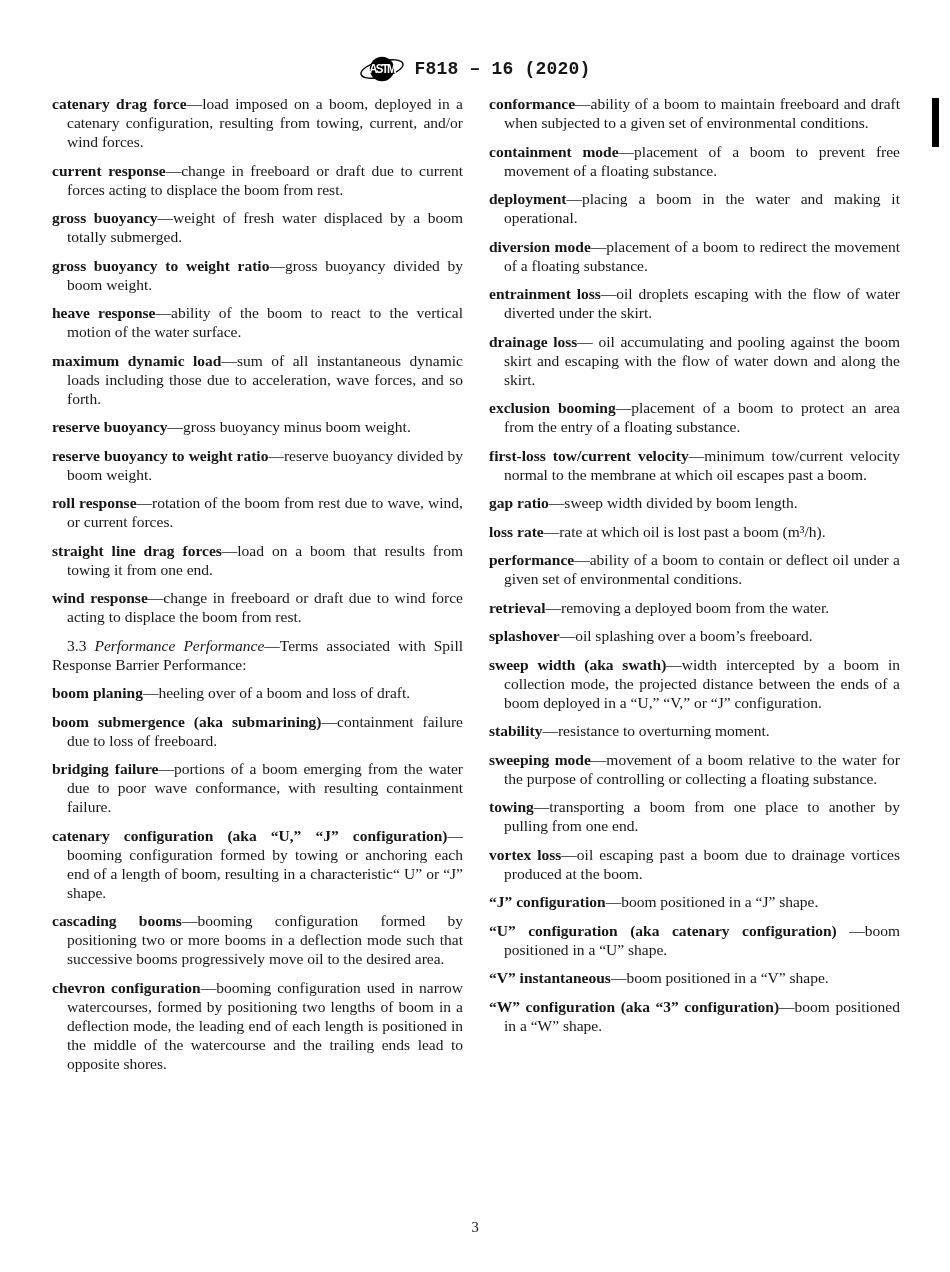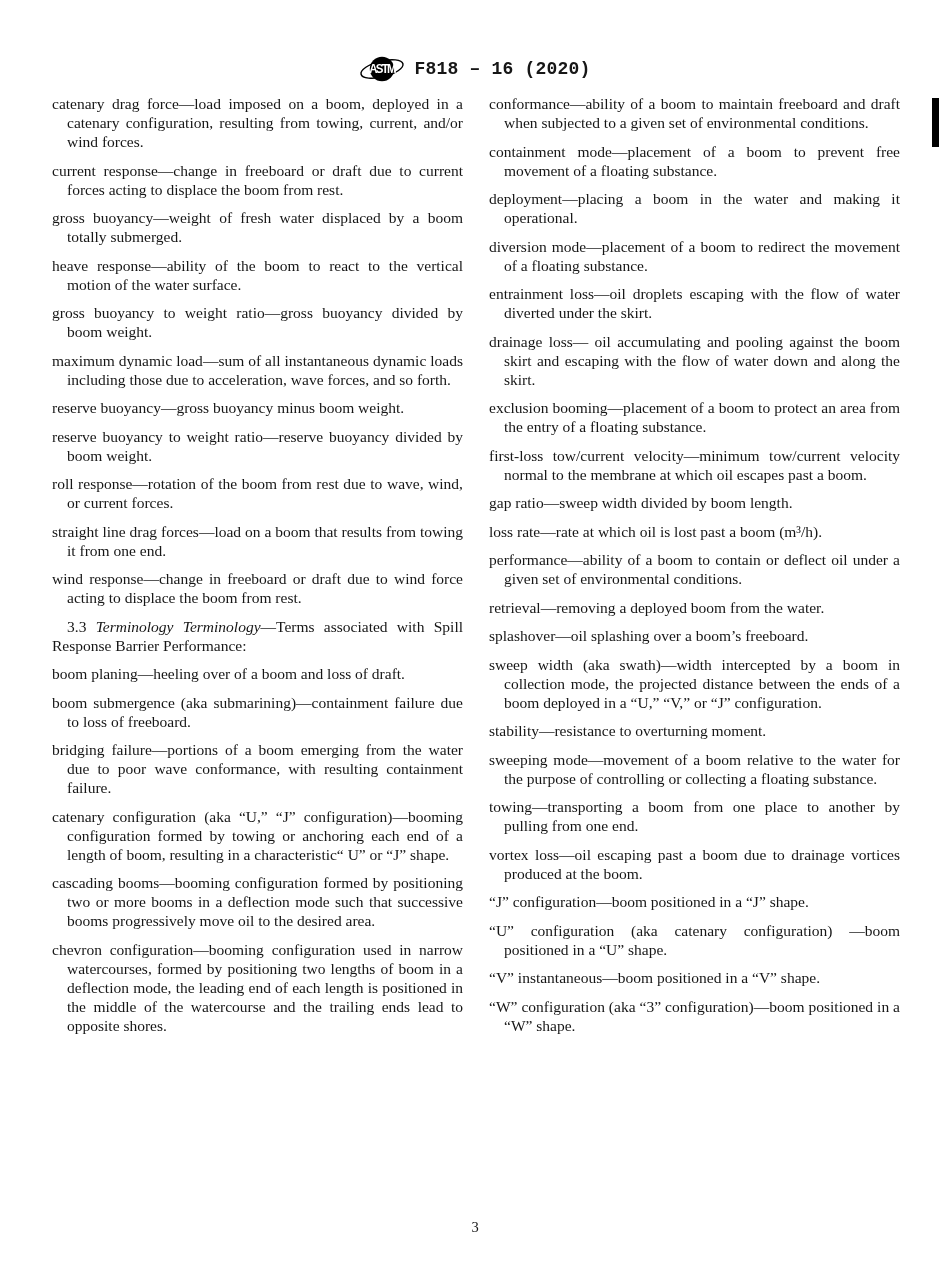--- a/index.html
+++ b/index.html
@@ -40,21 +40,21 @@
   }
   .col { width: 411px; }
   .entry {
     font-size: 15.5px;
     line-height: 19px;
     text-align: justify;
     margin: 0 0 9.5px 0;
     padding-left: 15px;
     text-indent: -15px;
   }
-  .entry .term { font-weight: normal; margin-top: 8px; }
+  .entry .term { font-weight: bold; margin-top: 8px; }
   .entry.section-para {
     padding-left: 0;
     text-indent: 15px;
   }
   .entry .sec-title { font-style: italic; }
   .footer {
     position: absolute;
     bottom: 36px;
     left: 0;
     width: 100%;
@@ -84,29 +84,29 @@
     <span class="std-num">F818 – 16 (2020)</span>
   </div>
 
   <div class="change-bar"></div>
 
   <div class="columns">
     <div class="col" id="col-left">
         <div class="entry"><span class="term">catenary drag force</span><span>—load imposed on a boom, deployed in a catenary configuration, resulting from towing, current, and/or wind forces.</span></div>
         <div class="entry"><span class="term">current response</span><span>—change in freeboard or draft due to current forces acting to displace the boom from rest.</span></div>
         <div class="entry"><span class="term">gross buoyancy</span><span>—weight of fresh water displaced by a boom totally submerged.</span></div>
+        <div class="entry"><span class="term">gross buoyancy to weight ratio</span><span>—gross buoyancy divided by boom weight.</span></div>
         <div class="entry"><span class="term">heave response</span><span>—ability of the boom to react to the vertical motion of the water surface.</span></div>
-        <div class="entry"><span class="term">gross buoyancy to weight ratio</span><span>—gross buoyancy divided by boom weight.</span></div>
         <div class="entry"><span class="term">maximum dynamic load</span><span>—sum of all instantaneous dynamic loads including those due to acceleration, wave forces, and so forth.</span></div>
         <div class="entry"><span class="term">reserve buoyancy</span><span>—gross buoyancy minus boom weight.</span></div>
         <div class="entry"><span class="term">reserve buoyancy to weight ratio</span><span>—reserve buoyancy divided by boom weight.</span></div>
         <div class="entry"><span class="term">roll response</span><span>—rotation of the boom from rest due to wave, wind, or current forces.</span></div>
         <div class="entry"><span class="term">straight line drag forces</span><span>—load on a boom that results from towing it from one end.</span></div>
         <div class="entry"><span class="term">wind response</span><span>—change in freeboard or draft due to wind force acting to displace the boom from rest.</span></div>
-        <div class="entry section-para"><span>3.3 </span><span class="sec-title">Terminology Terminology</span><span>—Terms associated with Spill Response Barrier Performance:</span></div>
+        <div class="entry section-para"><span>3.3 </span><span class="sec-title">Performance Performance</span><span>—Terms associated with Spill Response Barrier Performance:</span></div>
         <div class="entry"><span class="term">boom planing</span><span>—heeling over of a boom and loss of draft.</span></div>
         <div class="entry"><span class="term">boom submergence (aka submarining)</span><span>—containment failure due to loss of freeboard.</span></div>
         <div class="entry"><span class="term">bridging failure</span><span>—portions of a boom emerging from the water due to poor wave conformance, with resulting containment failure.</span></div>
         <div class="entry"><span class="term">catenary configuration (aka “U,” “J” configuration)</span><span>—booming configuration formed by towing or anchoring each end of a length of boom, resulting in a characteristic“ U” or “J” shape.</span></div>
         <div class="entry"><span class="term">cascading booms</span><span>—booming configuration formed by positioning two or more booms in a deflection mode such that successive booms progressively move oil to the desired area.</span></div>
         <div class="entry"><span class="term">chevron configuration</span><span>—booming configuration used in narrow watercourses, formed by positioning two lengths of boom in a deflection mode, the leading end of each length is positioned in the middle of the watercourse and the trailing ends lead to opposite shores.</span></div>
       </div>
     <div class="col" id="col-right">
         <div class="entry"><span class="term">conformance</span><span>—ability of a boom to maintain freeboard and draft when subjected to a given set of environmental conditions.</span></div>
         <div class="entry"><span class="term">containment mode</span><span>—placement of a boom to prevent free movement of a floating substance.</span></div>

